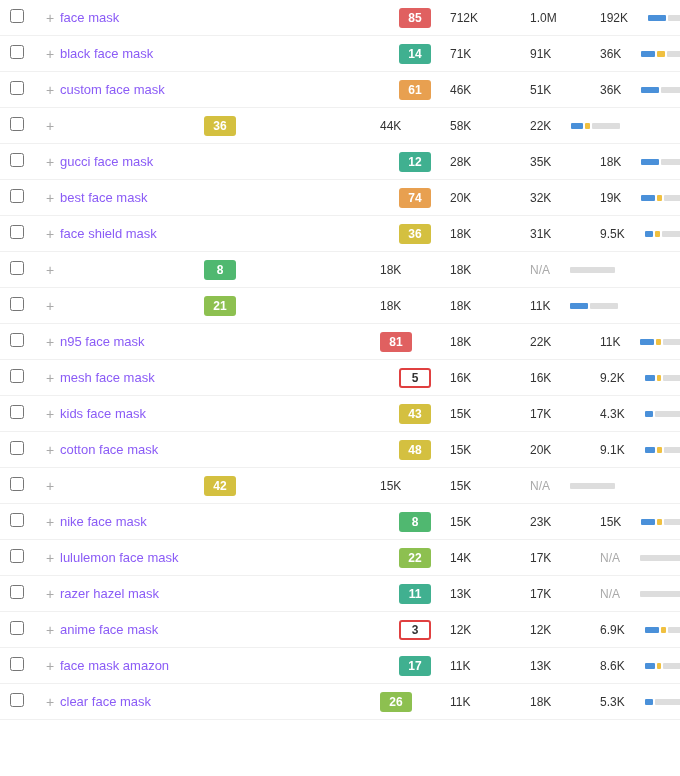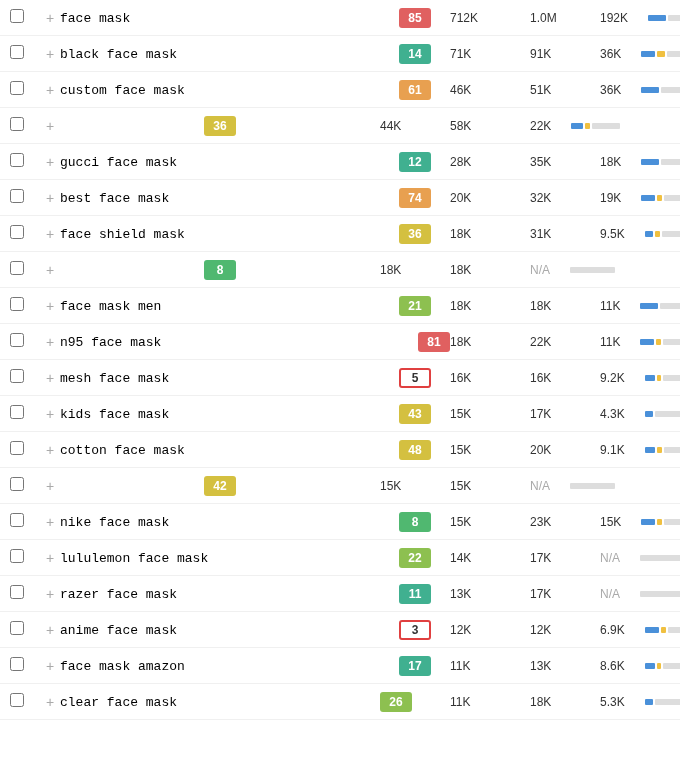--- a/index.html
+++ b/index.html
@@ -36,24 +36,23 @@
     }
     
     .add-btn {
       color: #aaa;
       font-size: 14px;
       cursor: pointer;
       text-align: center;
     }
     
     .keyword-link {
-      color: #000000;
+      color: #8b5cf6;
       text-decoration: none;
       font-size: 13px;
-      font-family: Liberation Mono, monospace;
     }
     
     .kd-badge {
       display: inline-flex;
       align-items: center;
       justify-content: center;
       width: 32px;
       height: 20px;
       border-radius: 3px;
       font-size: 12px;
@@ -228,37 +227,36 @@
         <div class="clicks-col">
           <span class="na-col">N/A</span>
           <div class="click-bar-container">
             <div class="bar-segment bar-gray" style="width: 45px;"></div>
           </div>
         </div>
       </div>
       <div class="table-row">
         <div><input type="checkbox" class="checkbox" style=""></div>
         <div class="add-btn">+</div>
-        <div><a href="#" class="keyword-link">face mask men</a></div>
         <div style="text-align: center;"><span class="kd-badge kd-light-green">21</span></div>
         <div class="volume-col">18K</div>
         <div class="num-col">18K</div>
         <div class="clicks-col">
           <span>11K</span>
           <div class="click-bar-container">
             <div class="bar-segment bar-blue" style="width: 18px;"></div>
             <div class="bar-segment bar-gray" style="width: 28px;"></div>
           </div>
         </div>
       </div>
       <div class="table-row">
         <div><input type="checkbox" class="checkbox" style=""></div>
         <div class="add-btn">+</div>
         <div><a href="#" class="keyword-link">n95 face mask</a></div>
-        <div style="text-align: right;"><span class="kd-badge kd-red">81</span></div>
+        <div style="text-align: left;"><span class="kd-badge kd-red">81</span></div>
         <div class="volume-col">18K</div>
         <div class="num-col">22K</div>
         <div class="clicks-col">
           <span>11K</span>
           <div class="click-bar-container">
             <div class="bar-segment bar-blue" style="width: 14px;"></div>
             <div class="bar-segment bar-yellow" style="width: 5px;"></div>
             <div class="bar-segment bar-gray" style="width: 26px;"></div>
           </div>
         </div>
@@ -349,21 +347,21 @@
         <div class="clicks-col">
           <span class="na-col">N/A</span>
           <div class="click-bar-container">
             <div class="bar-segment bar-gray" style="width: 45px;"></div>
           </div>
         </div>
       </div>
       <div class="table-row">
         <div><input type="checkbox" class="checkbox" style=""></div>
         <div class="add-btn">+</div>
-        <div><a href="#" class="keyword-link">razer face mask</a></div>
+        <div><a href="#" class="keyword-link">razer hazel mask</a></div>
         <div style="text-align: center;"><span class="kd-badge kd-teal">11</span></div>
         <div class="volume-col">13K</div>
         <div class="num-col">17K</div>
         <div class="clicks-col">
           <span class="na-col">N/A</span>
           <div class="click-bar-container">
             <div class="bar-segment bar-gray" style="width: 45px;"></div>
           </div>
         </div>
       </div>

